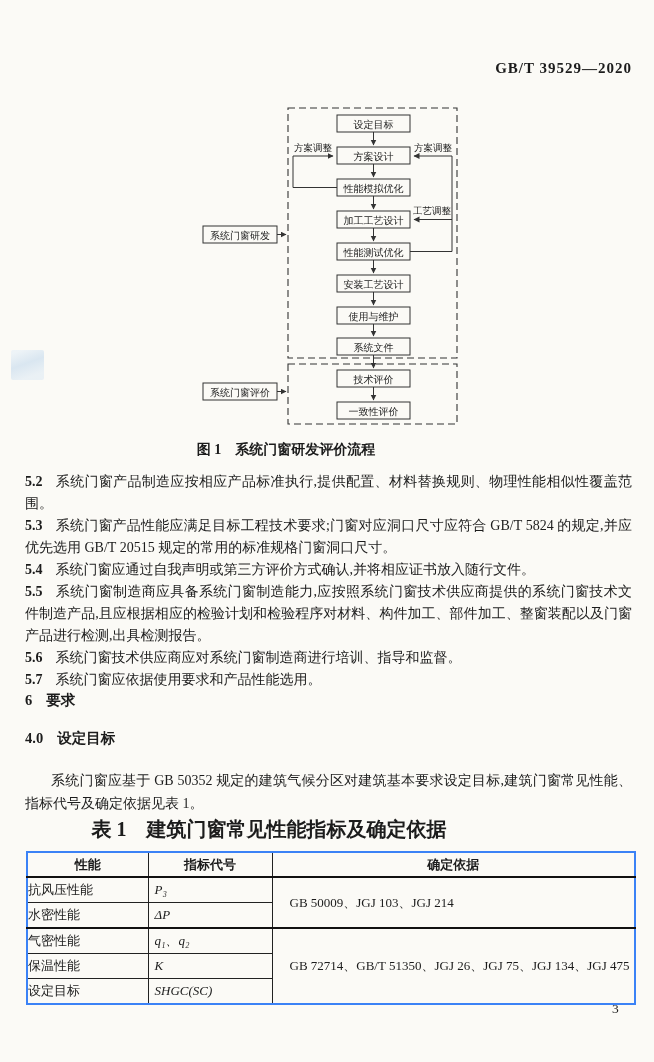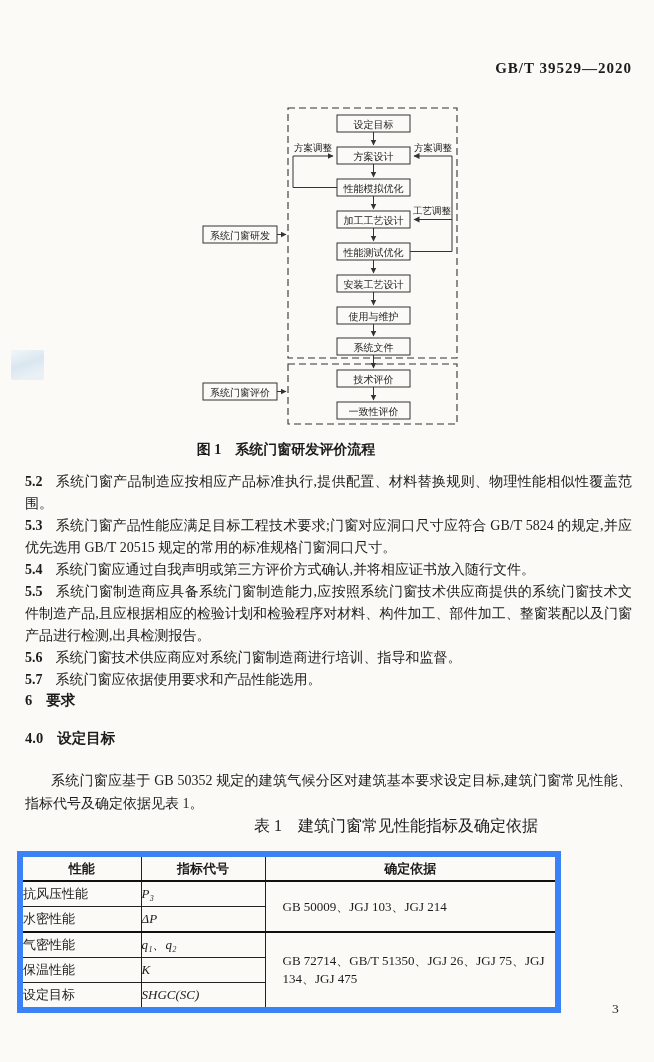--- a/index.html
+++ b/index.html
@@ -32,36 +32,36 @@
   .clauses p{margin:0;}
   .cnum{font-weight:bold;margin-right:13px;}
   .sec-heading{position:absolute;left:25px;font-weight:bold;font-size:14.5px;}
   .sec-heading .cnum{margin-right:14px;}
   .sec-body{
     position:absolute;left:25px;top:721px;width:607px;
     font-size:14px;line-height:23px;text-align:justify;text-indent:26px;margin-top:48px;
   }
   .tbl-caption{
     position:absolute;top:816px;left:0;right:116px;
-    text-align:right;font-weight:normal;font-size:16px;
+    text-align:center;font-weight:bold;font-size:20px;
   }
   table.tbl{
-    position:absolute;left:17px;top:851px;width:544px;
+    position:absolute;left:26px;top:851px;width:610px;
     border-collapse:collapse;font-size:13px;
-    border:6px solid #3b82f6;table-layout:fixed;
+    border:2px solid #3b82f6;table-layout:fixed;
   }
   table.tbl th,table.tbl td{
     border:1px solid #222;padding:0;vertical-align:middle;
   }
   table.tbl th{
     height:23px;font-weight:bold;text-align:center;border-bottom:2px solid #111;
   }
   table.tbl td{height:24px;}
   table.tbl td.basis{text-align:left;padding-left:17px;}
-  table.tbl td.sym{font-style:italic;}
+  table.tbl td.sym{font-style:italic;padding-left:6px;}
   table.tbl .group-end td, table.tbl td.basis-a{border-bottom:2px solid #111;}
   .page-number{position:absolute;left:612px;top:1001px;font-size:13.5px;}
   .watermark{
     position:absolute;left:11px;top:350px;width:33px;height:30px;
     background:linear-gradient(160deg,#e3eef8 10%,#bed6ec 45%,#dce9f4 80%);
     opacity:.55;border-radius:2px;
   }
 </style>
 </head>
 <body>

